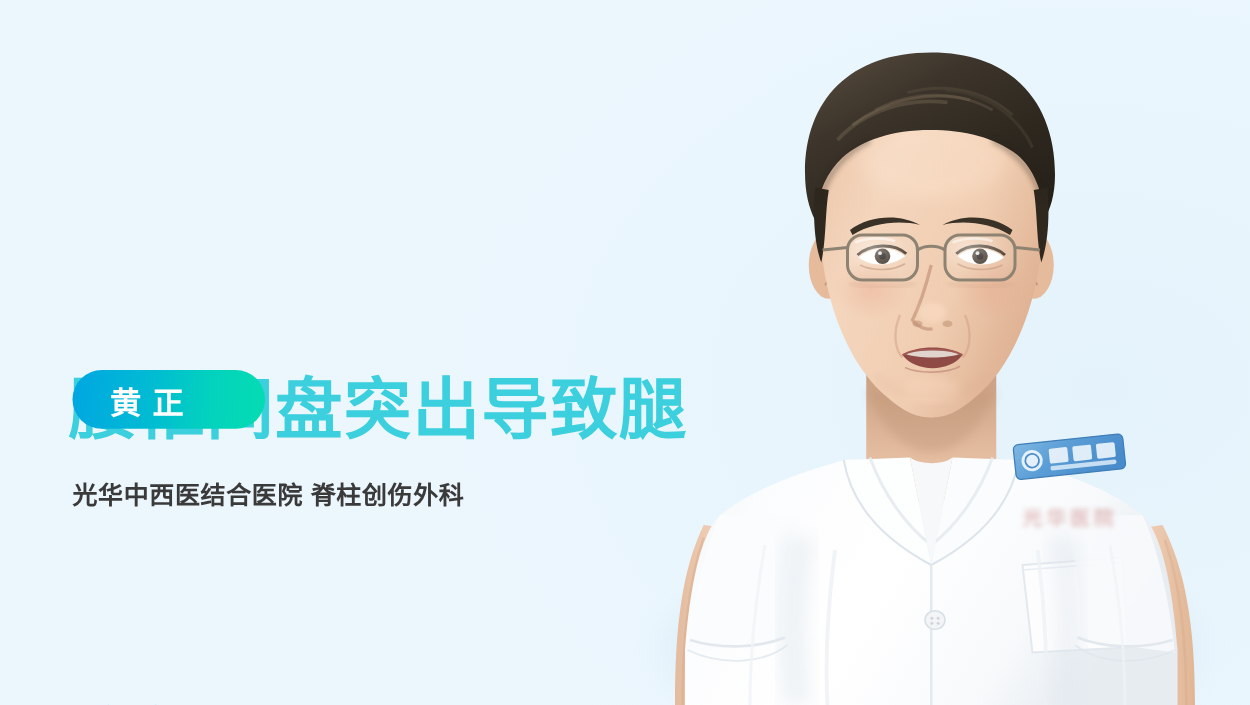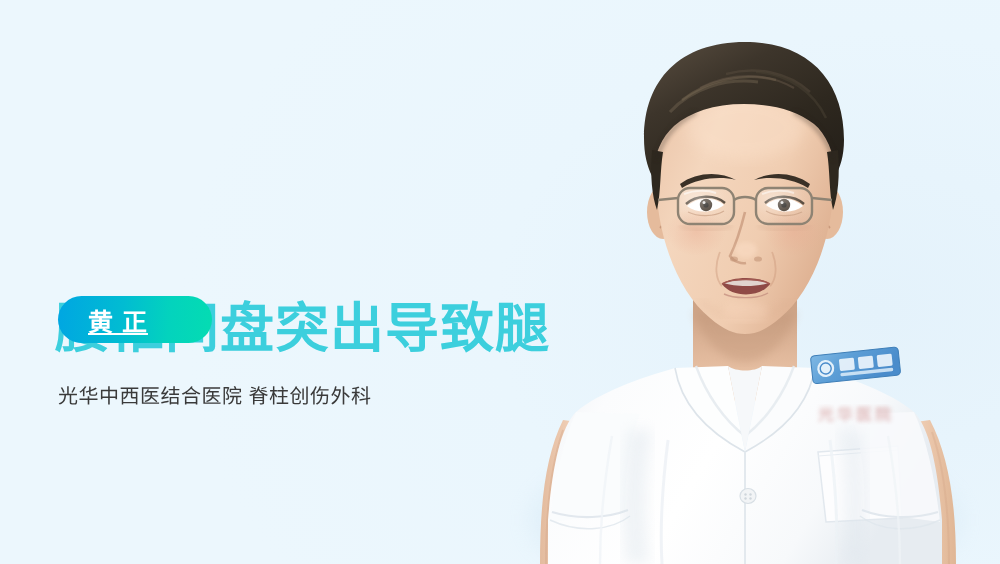--- a/index.html
+++ b/index.html
@@ -50,31 +50,30 @@
     display: flex;
     align-items: center;
     justify-content: center;
     border-radius: 24px;
     background: linear-gradient(95deg, #00a6e2 0%, #01bcd2 42%, #03d3bd 72%, #04dcb2 100%);
     color: #ffffff;
     font-size: 25px;
     font-weight: 700;
     letter-spacing: 1px;
     box-sizing: border-box;
-    text-decoration: underline;
   }
   .badge .gap { display: inline-block; width: 34px; }
 
   .affiliation {
     position: absolute;
     left: 58px;
     top: 380px;
     color: #3a3a3a;
     font-size: 20px;
-    font-weight: 400;
+    font-weight: 700;
     letter-spacing: 0.5px;
     white-space: nowrap;
   }
 
   
   .portrait {
     position: absolute;
     left: 500px;
     top: 0;
     width: 500px;

